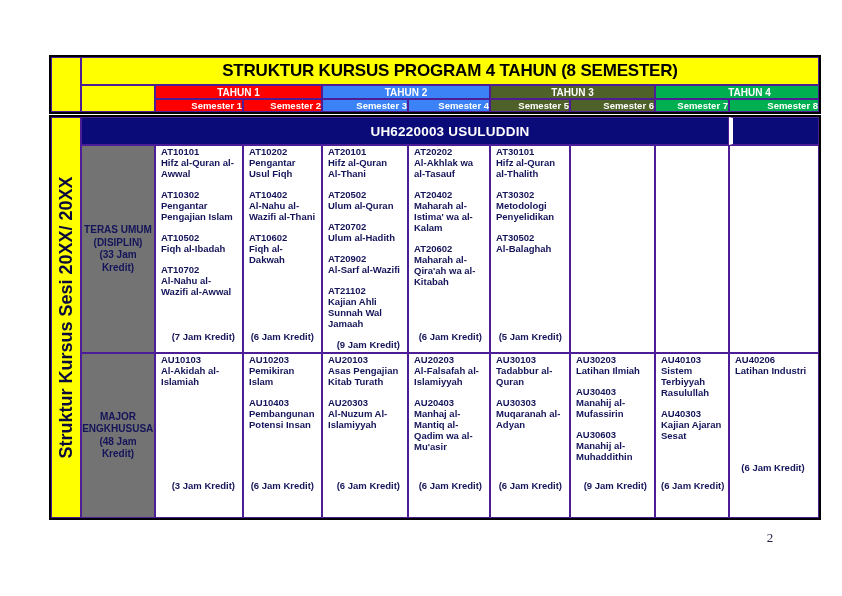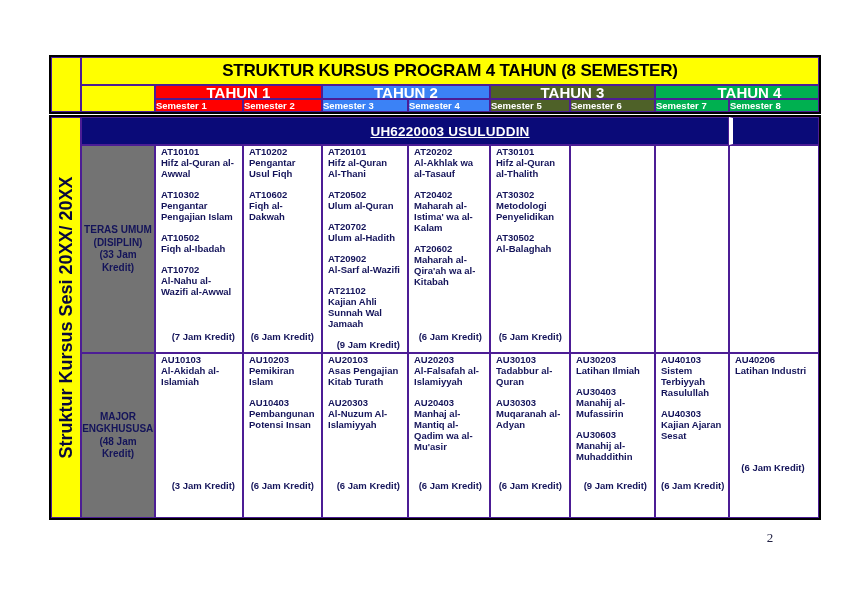--- a/index.html
+++ b/index.html
@@ -15,33 +15,33 @@
   #main-table{left:49px;top:115px;grid-template-rows:28px 208px 165px;}
   .cell{border:1px solid #4c1d95;box-sizing:border-box;overflow:hidden;}
   .yellow{background:#FFFF00;}
   .sidebar{grid-column:1;grid-row:1/4;display:flex;align-items:center;justify-content:center;}
   .vtext{transform:rotate(-90deg);white-space:nowrap;font-weight:bold;
     font-size:18px;color:#0A0A3C;letter-spacing:0px;}
   .title-cell{grid-column:2/11;grid-row:1;display:flex;align-items:center;justify-content:center;}
   .title-text{font-weight:bold;font-size:17px;color:#000;letter-spacing:-0.2px;}
   .corner-cell{grid-column:2/3;grid-row:2/4;}
   .year{grid-row:2;display:flex;align-items:center;justify-content:center;
-    color:#fff;font-weight:bold;font-size:15px;}
-  .sem{grid-row:3;display:flex;align-items:center;justify-content:flex-start;
+    color:#fff;font-weight:bold;font-size:10px;}
+  .sem{grid-row:3;display:flex;align-items:center;justify-content:flex-end;
     color:#fff;font-weight:bold;font-size:9.5px;}
   .y1{background:#FF0000;} .y2{background:#3b82f6;}
   .y3{background:#4E6128;} .y4{background:#00B050;}
   .year.t1{grid-column:3/5;} .year.t2{grid-column:5/7;}
   .year.t3{grid-column:7/9;} .year.t4{grid-column:9/11;padding-left:25px;}
   .navy{background:#0A0A78;}
   .banner-a{grid-column:2/10;grid-row:1;}
   .banner-b{grid-column:10/11;grid-row:1;border-left:4px solid #fff;}
   .banner-overlay{grid-column:2/11;grid-row:1;display:flex;align-items:center;
     justify-content:center;z-index:2;pointer-events:none;border:none;background:transparent;}
-  .banner-text{color:#fff;font-weight:bold;font-size:13.5px;letter-spacing:0.2px;text-decoration:underline;}
+  .banner-text{color:#fff;font-weight:bold;font-size:13.5px;letter-spacing:0.2px;}
   .label-cell{background:#737373;display:flex;flex-direction:column;align-items:center;
     justify-content:center;text-align:center;color:#14145A;font-weight:bold;
     font-size:10px;line-height:12.5px;padding:2px;}
   .course-cell{background:#fff;display:flex;flex-direction:column;
     padding:0 5px 0 5px;color:#14145A;font-weight:bold;font-size:9.5px;line-height:11px;}
   .course{margin-bottom:10px;}
   .course .code{}
   .course .cname{}
   .credit{margin-top:auto;text-align:right;padding-right:2px;white-space:nowrap;}
   .r0 .credit{margin-bottom:10px;}
@@ -132,20 +132,24 @@
         <div class="cname">Al-Nahu al-Wazifi al-Awwal</div>
       </div>
       <div class="credit">(7 Jam Kredit)</div>
     </div>
     <div class="cell course-cell r0 c1">
       <div class="course">
         <div class="code">AT10202</div>
         <div class="cname">Pengantar Usul Fiqh</div>
       </div>
       <div class="course">
+        <div class="code">AT10402</div>
+        <div class="cname">Al-Nahu al-Wazifi al-Thani</div>
+      </div>
+      <div class="course">
         <div class="code">AT10602</div>
         <div class="cname">Fiqh al-Dakwah</div>
       </div>
       <div class="credit">(6 Jam Kredit)</div>
     </div>
     <div class="cell course-cell r0 c2">
       <div class="course">
         <div class="code">AT20101</div>
         <div class="cname">Hifz al-Quran Al-Thani</div>
       </div>

